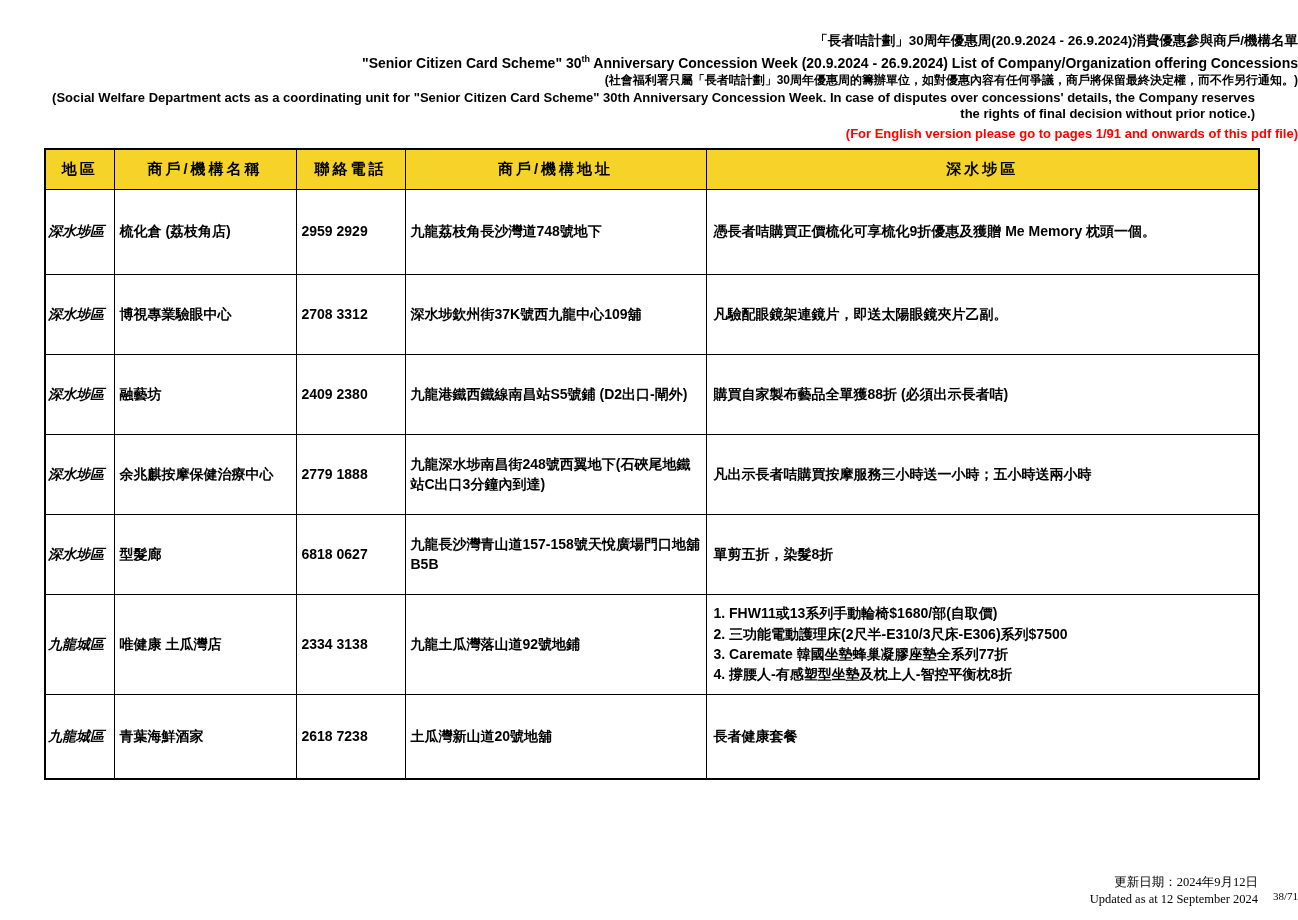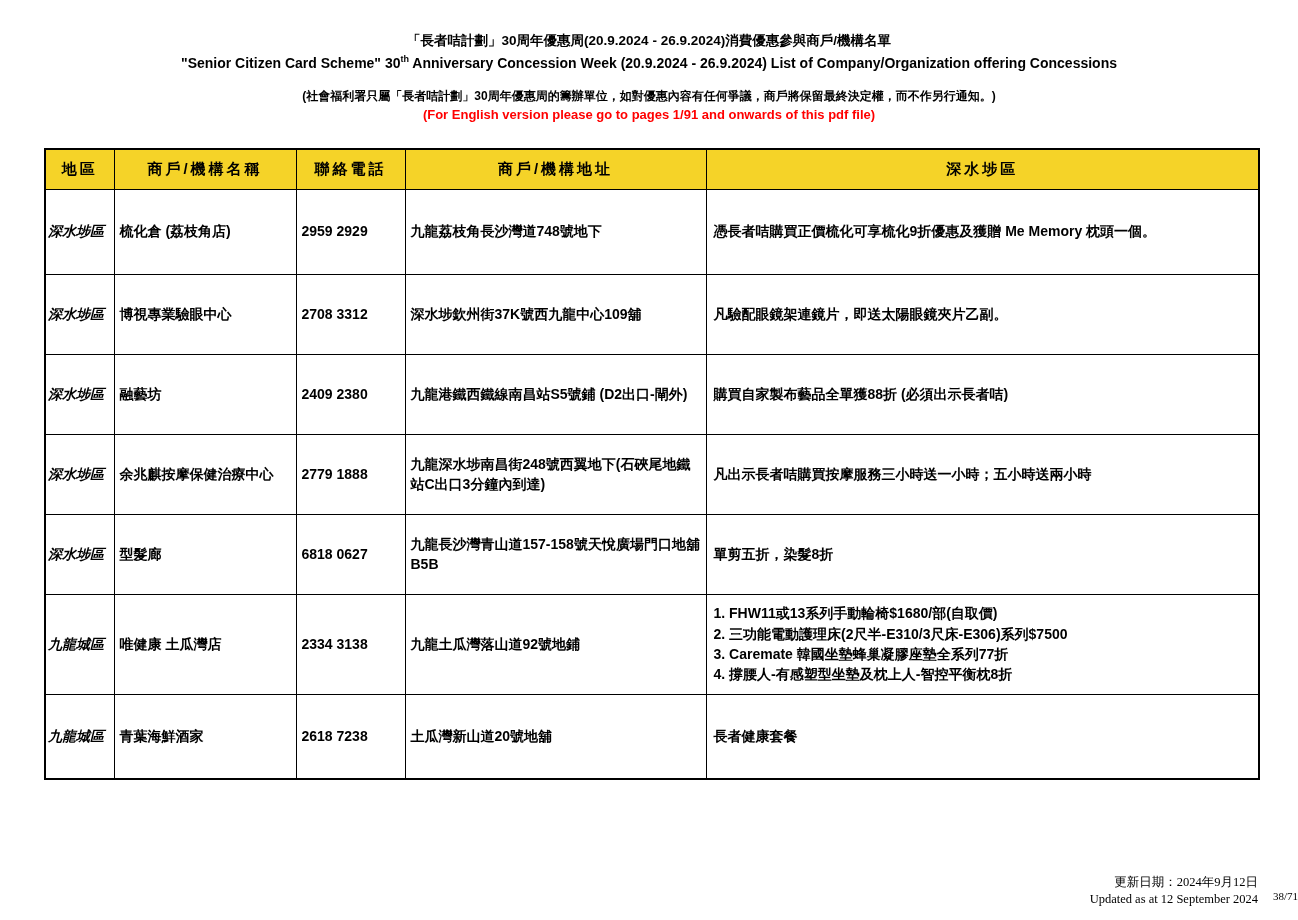--- a/index.html
+++ b/index.html
@@ -12,28 +12,28 @@
   body{
     width:1298px;height:920px;
     background:#ffffff;
     position:relative;
     overflow:hidden;
     font-family:"Liberation Sans","DejaVu Sans",sans-serif;
     color:#000;
   }
   .doc-header{
     padding-top:33px;
-    text-align:center;
+    text-align:right;
     font-weight:bold;
     line-height:1.25;
   }
   .h1{font-size:13.5px;}
   .h2{font-size:14px;margin-top:4px;}
   .h2 sup{font-size:9px;}
-  .h3{font-size:12px;margin-top:17px;}
+  .h3{font-size:12px;margin-top:1px;}
   .h4{font-size:13px;width:1212px;margin:2px auto 0;}
   .h5{font-size:13px;margin-top:3px;color:var(--red);}
   table.concessions{
     position:absolute;
     left:44px;top:148px;
     width:1214px;
     border-collapse:collapse;
     table-layout:fixed;
     border:2px solid var(--border);
   }
@@ -85,20 +85,21 @@
 </style>
 </head>
 <body>
 
 <div class="page">
 
   <div class="doc-header">
     <div class="h1">「長者咭計劃」30周年優惠周(20.9.2024 - 26.9.2024)消費優惠參與商戶/機構名單</div>
     <div class="h2"><span>"Senior Citizen Card Scheme" 30</span><sup>th</sup><span> Anniversary Concession Week (20.9.2024 - 26.9.2024) List of Company/Organization offering Concessions</span></div>
     <div class="h3">(社會福利署只屬「長者咭計劃」30周年優惠周的籌辦單位，如對優惠內容有任何爭議，商戶將保留最終決定權，而不作另行通知。)</div>
+    <div class="h4">(Social Welfare Department acts as a coordinating unit for "Senior Citizen Card Scheme" 30th Anniversary Concession Week. In case of disputes over concessions' details, the Company reserves the rights of final decision without prior notice.)</div>
     <div class="h5">(For English version please go to pages 1/91 and onwards of this pdf file)</div>
   </div>
 
   <table class="concessions">
     <colgroup>
       <col style="width:69px">
       <col style="width:182px">
       <col style="width:109px">
       <col style="width:301px">
       <col style="width:553px">

